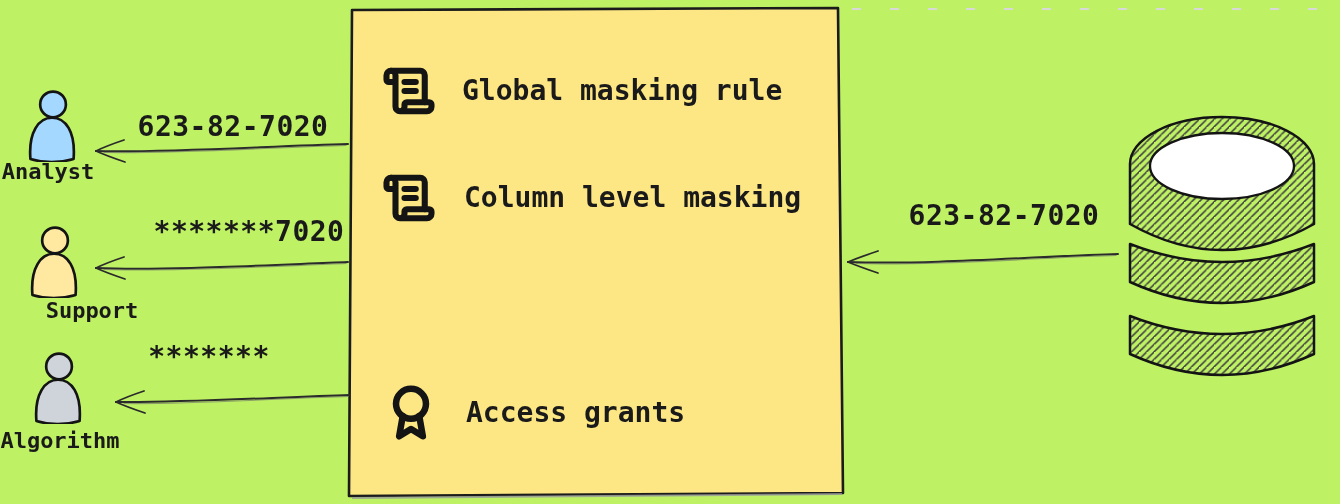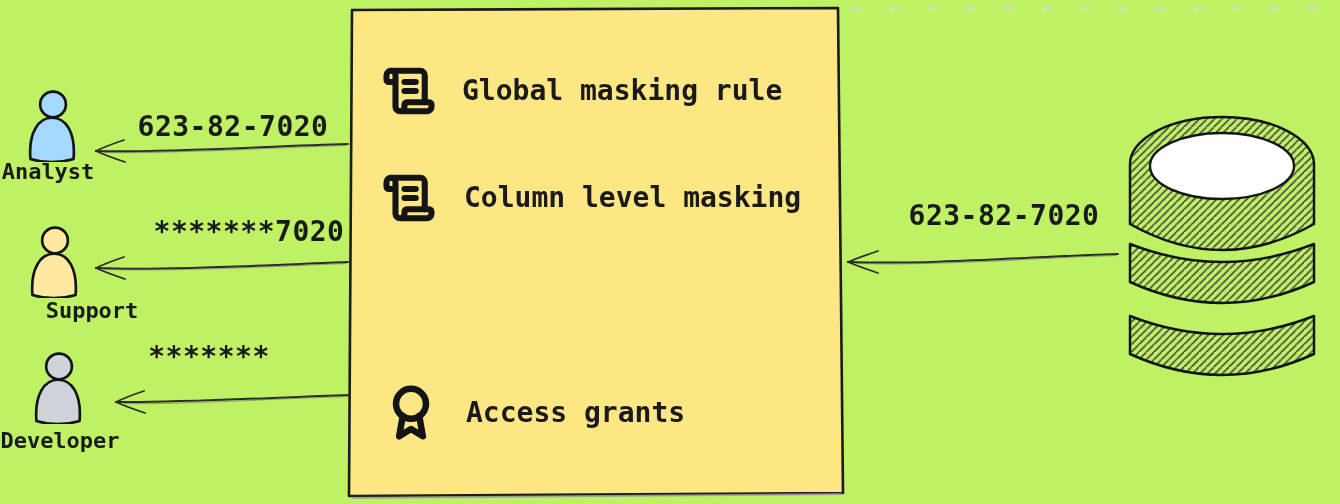--- a/index.html
+++ b/index.html
@@ -85,21 +85,21 @@
   <svg class="abs" style="left:23px; top:226px;" width="62" height="72" viewBox="0 0 60 70">
     <circle class="avatar-shape" cx="31" cy="14" r="12.5" fill="#ffe9a0"></circle>
     <path class="avatar-shape" d="M 9,67 C 7,41 17,27 30,27 C 43,27 53,40 51,67 C 37,71 22,71 9,67 Z" fill="#ffe9a0"></path>
   </svg>
   <div class="persona-label" style="left:55px; top:300px;margin-left:37px;">Support</div>
 
   <svg class="abs" style="left:27px; top:352px;" width="62" height="72" viewBox="0 0 60 70">
     <circle class="avatar-shape" cx="31" cy="14" r="12.5" fill="#ced4da"></circle>
     <path class="avatar-shape" d="M 9,67 C 7,41 17,27 30,27 C 43,27 53,40 51,67 C 37,71 22,71 9,67 Z" fill="#ced4da"></path>
   </svg>
-  <div class="persona-label" style="left:60px; top:430px;">Developer</div>
+  <div class="persona-label" style="left:60px; top:430px;">Algorithm</div>
 
   <div class="flow-value" style="left:233px; top:112px;">623-82-7020</div>
   <svg class="abs arrow" style="left:90px; top:134px;" width="260" height="30" viewBox="0 0 260 30">
     <path class="shaft" d="M 6,17 C 70,19 180,12 258,10"></path>
     <path class="sketch" d="M 14,18.5 C 85,20 190,13 256,11.5"></path>
     <path class="barb" d="M 34,6 Q 16,12 6,17"></path>
     <path class="barb" d="M 35,28 Q 17,22 6,17"></path>
   </svg>
 
   <div class="flow-value" style="left:237px; top:217px;margin-left:12px;">*******7020</div>

